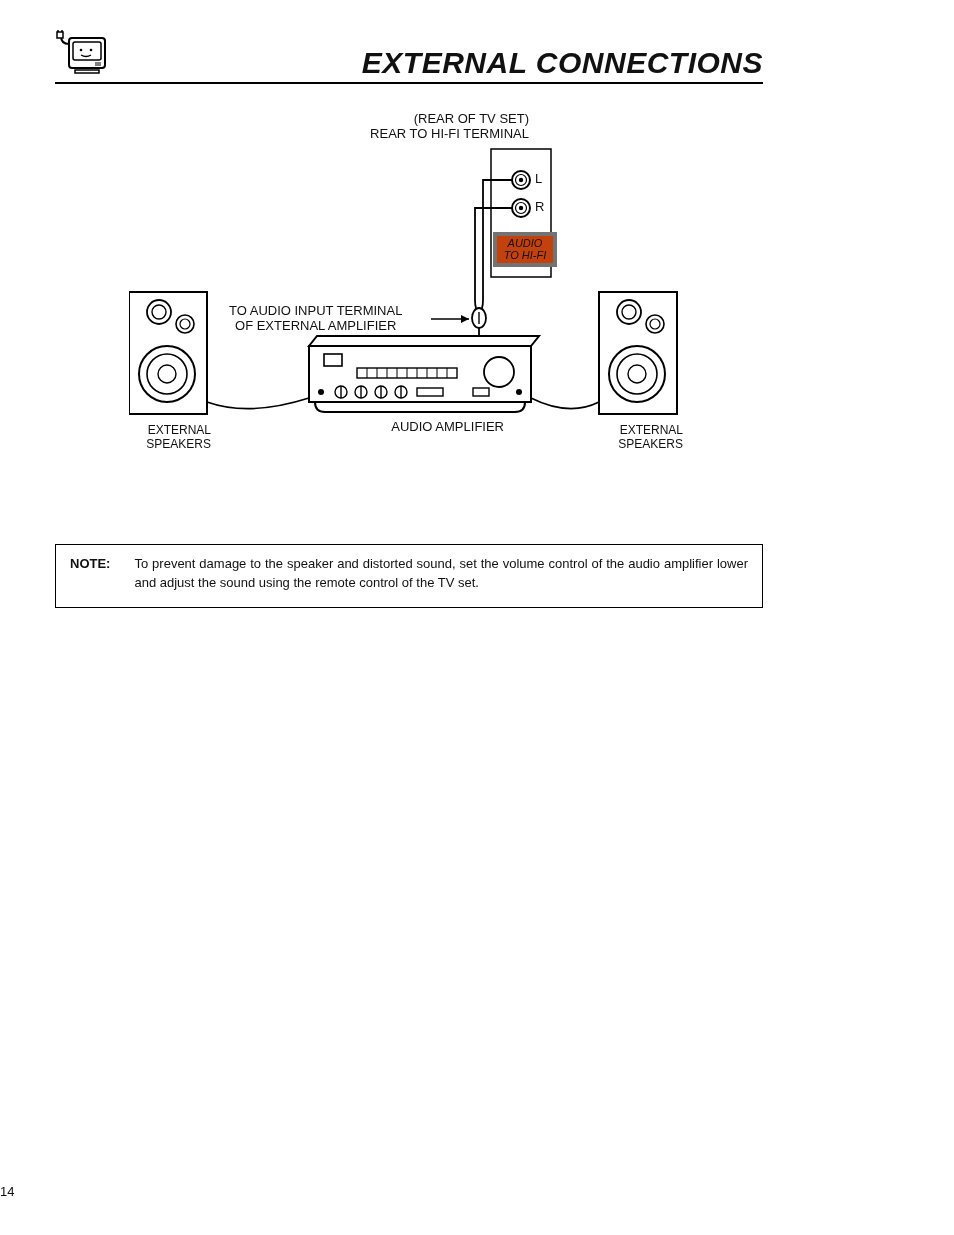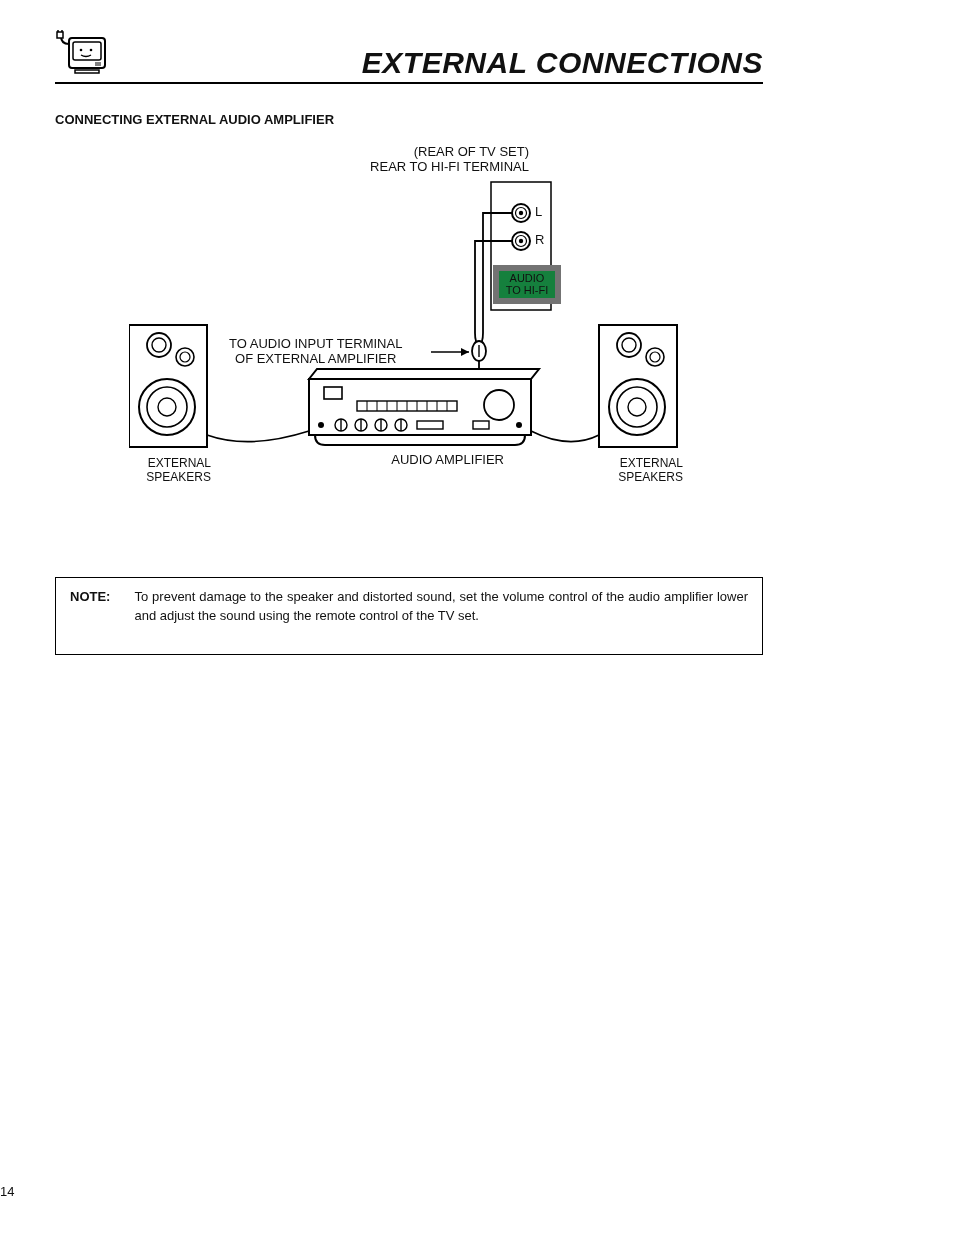--- a/index.html
+++ b/index.html
@@ -56,31 +56,32 @@
   .d-text {
     position: absolute;
     font-size: 13px;
     text-align: right;
     line-height: 1.15;
     white-space: nowrap;
   }
   .small { font-size: 12px; }
   .port-box {
     position: absolute;
-    border: 6px solid #737373;
-    background: #15803d;
+    border: 4px solid #737373;
+    background: #c2410c;
     text-align: center;
     font-size: 11px;
     line-height: 1.05;
     padding: 2px 4px;
+    font-style: italic;
   }
   
   .note-box {
     border: 1px solid #000;
-    padding: 10px 14px 28px 14px;
+    padding: 10px 14px 14px 14px;
     display: flex;
     font-size: 13px;
     line-height: 1.45;
     gap: 24px;
   }
   .note-label { font-weight: 700; white-space: nowrap; }
   .note-text { text-align: justify; }
   
   .page-number {
     position: absolute;
@@ -114,21 +115,20 @@
         <line x1="3" y1="0" x2="3" y2="2" stroke="#000" stroke-width="1.5"></line>
         <line x1="7" y1="0" x2="7" y2="2" stroke="#000" stroke-width="1.5"></line>
 
         <line x1="40" y1="33" x2="46" y2="33" stroke="#000" stroke-width="1"></line>
         <line x1="40" y1="35" x2="46" y2="35" stroke="#000" stroke-width="1"></line>
       </svg>
     </div>
     <div class="header-title">EXTERNAL CONNECTIONS</div>
   </div>
 
-  <div class="section-heading">CONNECTING EXTERNAL AUDIO AMPLIFIER</div>
 
   <div class="diagram-wrap">
     <div class="diagram">
 
       <svg width="560" height="360" viewBox="0 0 560 360" style="position:absolute;left:0;top:0;">
 
         <rect x="362" y="37" width="60" height="128" fill="none" stroke="#000" stroke-width="1.5"></rect>
 
         <circle cx="392" cy="68" r="9" fill="#fff" stroke="#000" stroke-width="2"></circle>
         <circle cx="392" cy="68" r="5.5" fill="#fff" stroke="#000" stroke-width="1.2"></circle>

